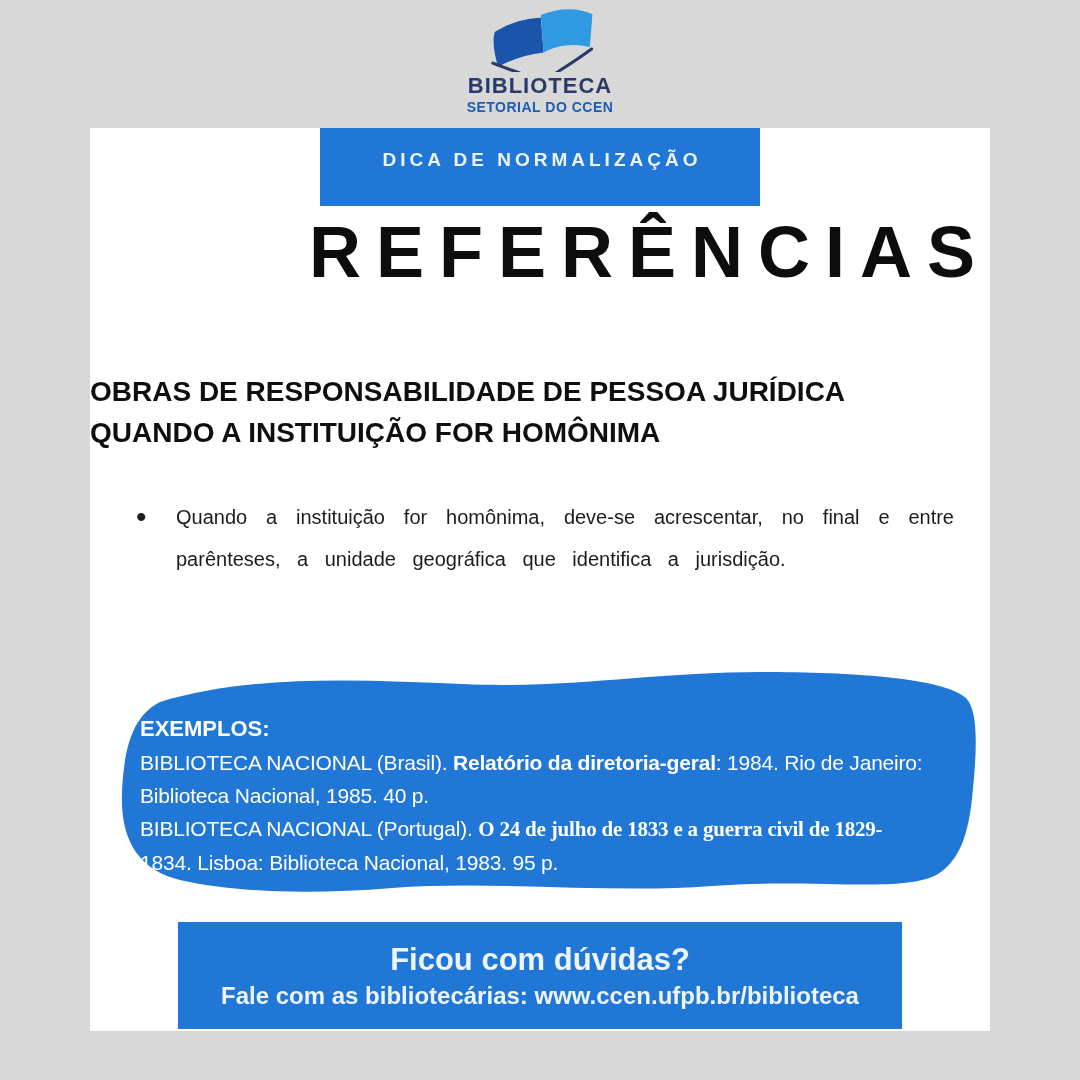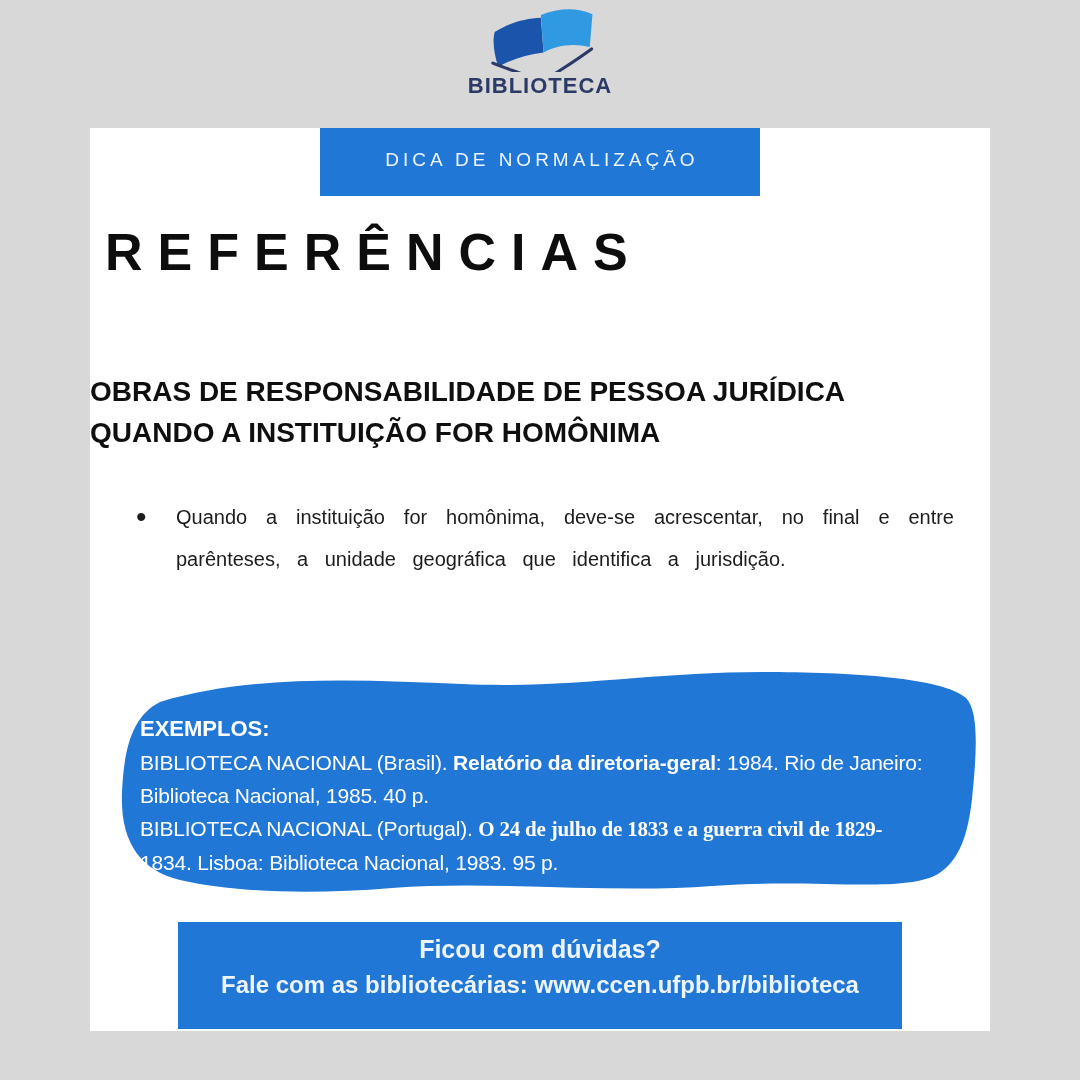--- a/index.html
+++ b/index.html
@@ -6,57 +6,58 @@
   body{background:#d8d8d8;font-family:"Liberation Sans",sans-serif;}
   #canvas{position:relative;width:1080px;height:1080px;background:#d8d8d8;overflow:hidden;}
 
   .logo{position:absolute;top:8px;left:0;width:100%;text-align:center;}
   .logo svg{display:block;margin:0 auto;width:132px;height:64px;}
   .logo-name{font-size:22px;font-weight:bold;color:#2b3a66;letter-spacing:1px;line-height:1;margin-top:3px;}
   .logo-sub{font-size:14px;font-weight:bold;color:#1d5cb6;letter-spacing:0.5px;line-height:1;margin-top:3px;}
 
   .card{position:absolute;left:90px;top:128px;width:900px;height:903px;background:#ffffff;}
 
-  .banner{position:absolute;left:230px;top:0;width:440px;height:68px;background:#2077d6;
-          color:#eef4fb;font-size:19px;font-weight:normal;letter-spacing:4px;text-indent:4px;
+  .banner{position:absolute;left:230px;top:0;width:440px;height:78px;background:#2077d6;
+          color:#eef4fb;font-size:19px;font-weight:bold;letter-spacing:4px;text-indent:4px;
           line-height:64px;text-align:center;}
 
-  .title{position:absolute;top:86px;left:0;width:100%;text-align:left;color:#0d0d0d;
-         font-size:52px;font-weight:bold;letter-spacing:15px;text-indent:15px;line-height:77px;}
+  .title{position:absolute;top:86px;left:0;width:100%;text-align:right;color:#0d0d0d;
+         font-size:72px;font-weight:bold;letter-spacing:15px;text-indent:15px;line-height:77px;}
 
   .subtitle{position:absolute;top:243px;left:0;width:100%;text-align:left;color:#0f0f0f;
             font-size:28px;font-weight:bold;line-height:41px;}
 
   .bullet-row{position:absolute;left:46px;top:368px;width:818px;display:flex;color:#1c1c1c;}
   .bullet-dot{width:40px;font-size:30px;line-height:42px;}
   .bullet-text{flex:1;font-size:20px;line-height:42px;text-align:justify;word-spacing:11px;}
 
   .examples{position:absolute;left:22px;top:536px;width:870px;height:238px;}
   .examples svg{position:absolute;left:0;top:0;width:100%;height:100%;}
   .ex-text{position:absolute;left:28px;top:48px;right:20px;color:#ffffff;}
   .ex-heading{font-size:22px;font-weight:bold;line-height:34px;}
   .ex-line{font-size:21px;line-height:33px;white-space:nowrap;letter-spacing:-0.2px;}
 
   .footer-box{position:absolute;left:88px;top:794px;width:724px;height:107px;background:#2077d6;
               color:#eef4fb;text-align:center;font-weight:bold;}
-  .footer-line1{padding-top:9px;font-size:25px;line-height:36px;}
+  .footer-line1{padding-top:20px;font-size:31px;line-height:36px;}
   .footer-line2{font-size:24px;line-height:36px;}
 </style>
 </head>
 <body>
 
 <div id="canvas">
 
   <div class="logo">
     <svg viewBox="0 0 130 72">
       <path d="M14,27 C32,16 48,12 66,11 L69,50 C50,52 33,58 18,66 C14,54 11,38 14,27 Z" fill="#1a55ab"></path>
       <path d="M66,8 C86,0 106,-1 124,7 L121,44 C102,39 84,42 69,50 L66,8 Z" fill="#2f99e2"></path>
       <path d="M12,62 C35,71 52,76 60,81 C64,84 67,84 71,81 C89,69 107,58 123,46" fill="none" stroke="#2b3a66" stroke-width="3.5" stroke-linecap="round"></path>
     </svg>
     <div class="logo-name">BIBLIOTECA</div>
+    <div class="logo-sub">SETORIAL DO CCEN</div>
   </div>
 
   <div class="card">
 
     <div class="banner">DICA DE NORMALIZAÇÃO</div>
 
     <div class="title">
       <div>REFERÊNCIAS</div>
     </div>
 

